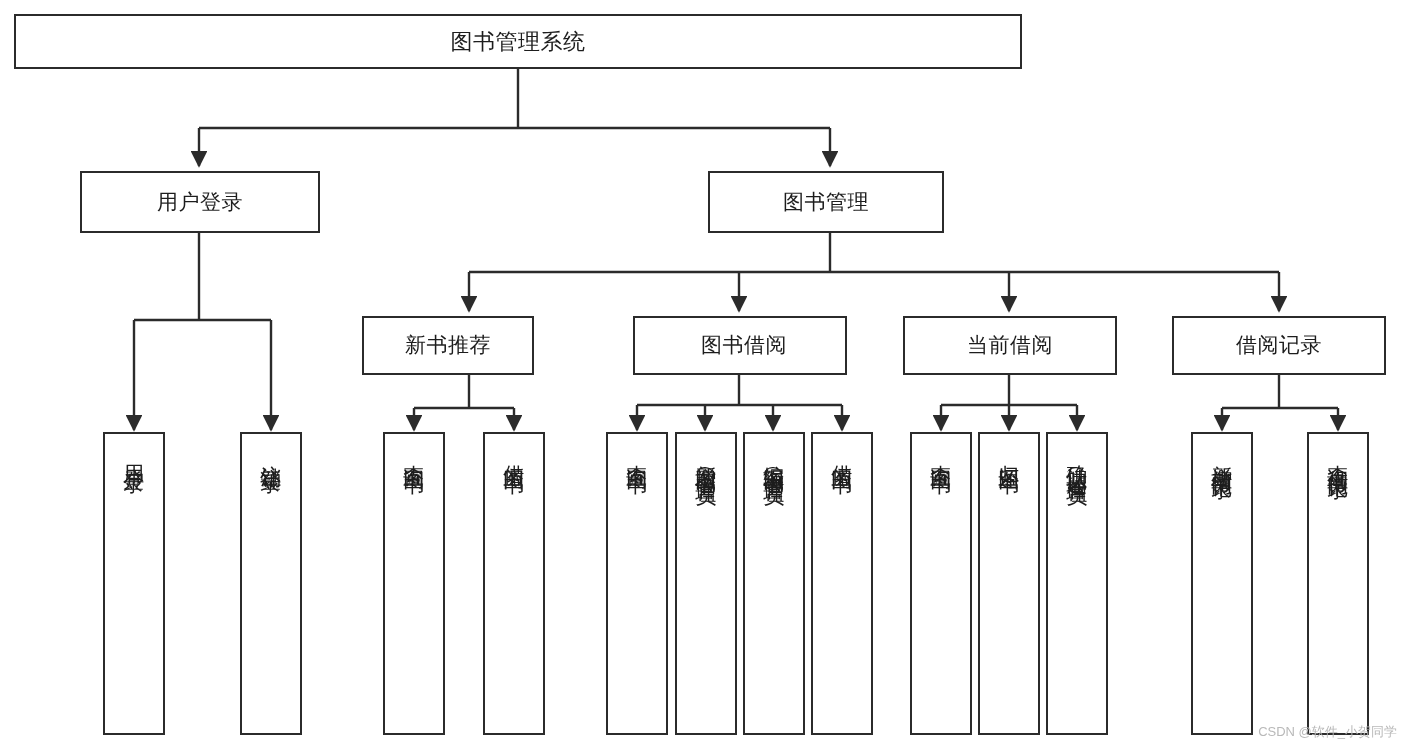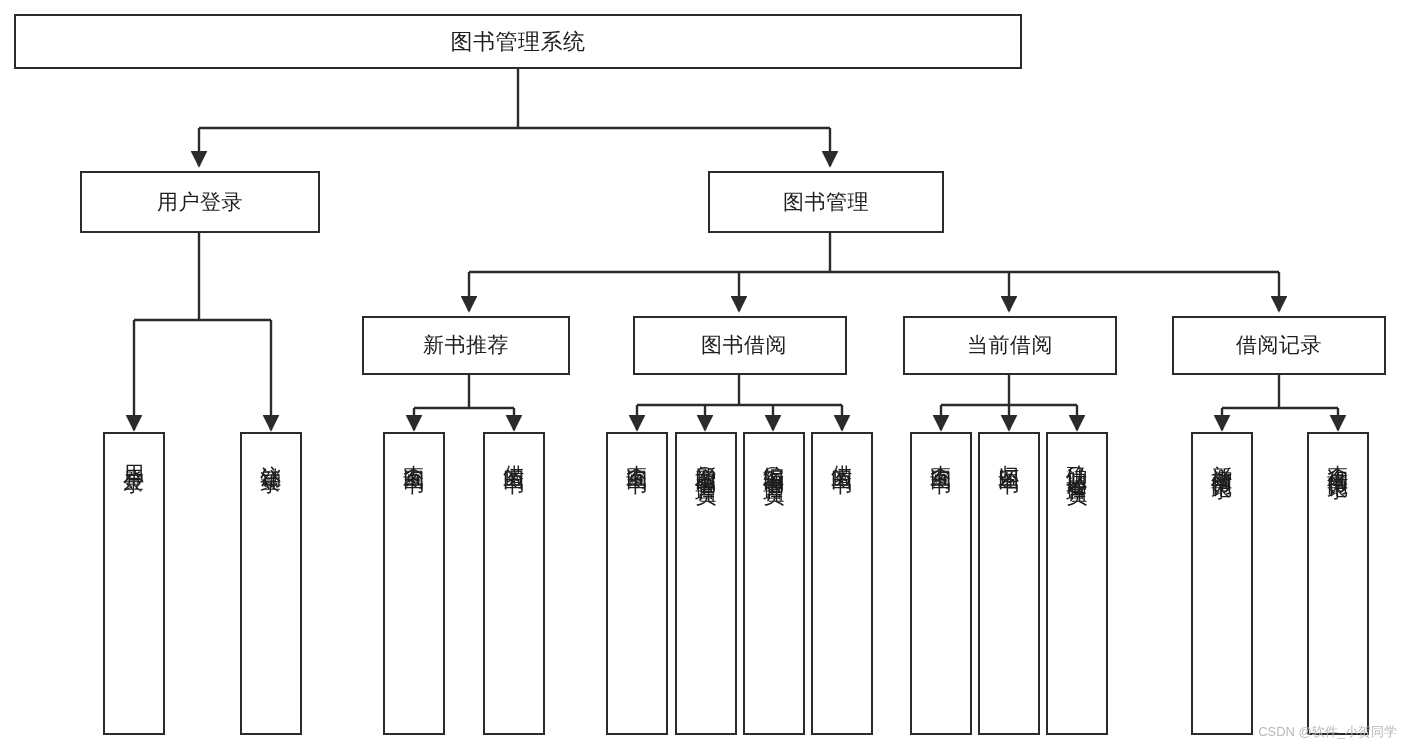--- a/index.html
+++ b/index.html
@@ -135,21 +135,21 @@
     <span class="node-label">图书管理系统</span>
   </div>
 
   <div class="node horiz" style="left:80px; top:171px; width:240px; height:62px;">
     <span class="node-label">用户登录</span>
   </div>
   <div class="node horiz" style="left:708px; top:171px; width:236px; height:62px;">
     <span class="node-label">图书管理</span>
   </div>
 
-  <div class="node horiz" style="left:362px; top:316px; width:208px; height:59px;">
+  <div class="node horiz" style="left:362px; top:316px; width:172px; height:59px;">
     <span class="node-label">新书推荐</span>
   </div>
   <div class="node horiz" style="left:633px; top:316px; width:214px; height:59px;padding-left:8px;">
     <span class="node-label">图书借阅</span>
   </div>
   <div class="node horiz" style="left:903px; top:316px; width:214px; height:59px;">
     <span class="node-label">当前借阅</span>
   </div>
   <div class="node horiz" style="left:1172px; top:316px; width:214px; height:59px;">
     <span class="node-label">借阅记录</span>

